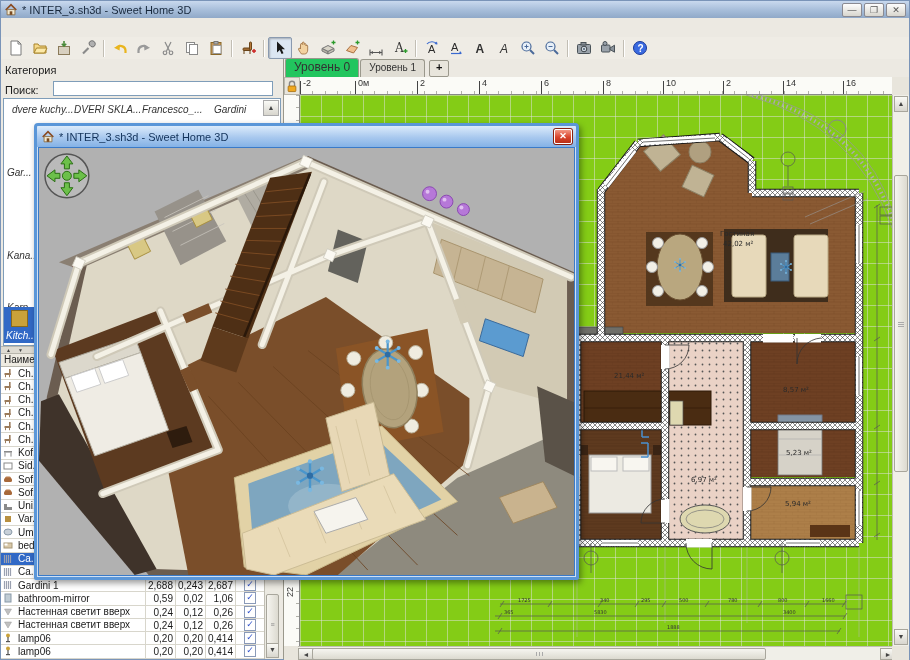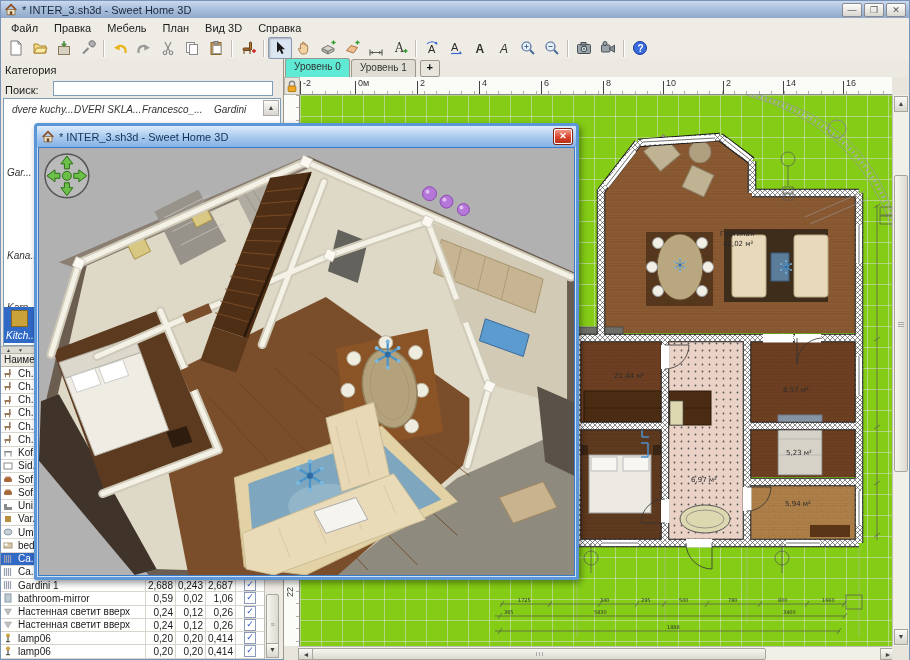--- a/index.html
+++ b/index.html
@@ -81,21 +81,21 @@
     font-size:7px;color:#888;text-align:center;line-height:60px;}
   .ft-down{position:absolute;left:1px;right:1px;bottom:1px;height:13px;
     background:linear-gradient(180deg,#fafaf6,#d8d6ce);border:1px solid #a8a69c;font-size:7px;
     color:#444;text-align:center;line-height:12px;}
 
   
   .planpanel{position:absolute;left:283px;top:58px;right:0;bottom:0;background:#ece9e2;}
   .tabs{position:absolute;left:0;top:0;right:0;height:18px;display:flex;align-items:flex-end;padding-left:1px;}
   .tab{height:17px;padding:0 8px;border:1px solid #9a988c;border-bottom:none;border-radius:3px 3px 0 0;
     background:#e0ddd4;font-size:10px;line-height:16px;color:#333;margin-right:1px;}
-  .tab.active{background:#5eead4;height:18px;font-size:10px;}
+  .tab.active{background:#22c55e;height:18px;font-size:12px;}
   .tab-add{width:18px;height:15px;margin-left:3px;border:1px solid #9a988c;border-radius:2px;
     background:#e8e5dc;font-size:11px;font-weight:bold;line-height:13px;text-align:center;color:#111;}
   .rulerrow{position:absolute;left:0;top:18px;right:0;height:18px;}
   .lockcell{position:absolute;left:0;top:0;width:16px;height:18px;background:#e8e5dc;
     border:1px solid #b8b6ac;box-sizing:border-box;}
   .lockcell svg{width:12px;height:14px;margin:1px;}
   .hruler{position:absolute;left:16px;top:0;width:594px;height:18px;background:#fbfbf7;
     border-bottom:1px solid #888;box-sizing:border-box;overflow:hidden;
     background-image:repeating-linear-gradient(90deg,#b0b0a8 0 1px,transparent 1px 12.4px);
     background-size:100% 4px;background-position:0 14px;background-repeat:no-repeat;}
@@ -160,28 +160,20 @@
         </svg>
     </span>
     <span class="ttext">* INTER_3.sh3d - Sweet Home 3D</span>
     <span class="winbtns">
       <span class="winbtn">—</span>
       <span class="winbtn">❐</span>
       <span class="winbtn">✕</span>
     </span>
   </div>
 
-  <div class="menubar" id="menubar">
-      <span class="menuitem">Файл</span>
-      <span class="menuitem">Правка</span>
-      <span class="menuitem">Мебель</span>
-      <span class="menuitem">План</span>
-      <span class="menuitem">Вид 3D</span>
-      <span class="menuitem">Справка</span>
-    </div>
 
   <div class="toolbar" id="toolbar">
       <span class="tbtn">
         <svg viewBox="0 0 16 16">
           <path d="M3 1h7l3 3v11H3z" fill="#fff" stroke="#7a7a7a"></path>
           <path d="M10 1v3h3" fill="none" stroke="#7a7a7a"></path>
         </svg>
       </span>
       <span class="tbtn">
         <svg viewBox="0 0 16 16">

